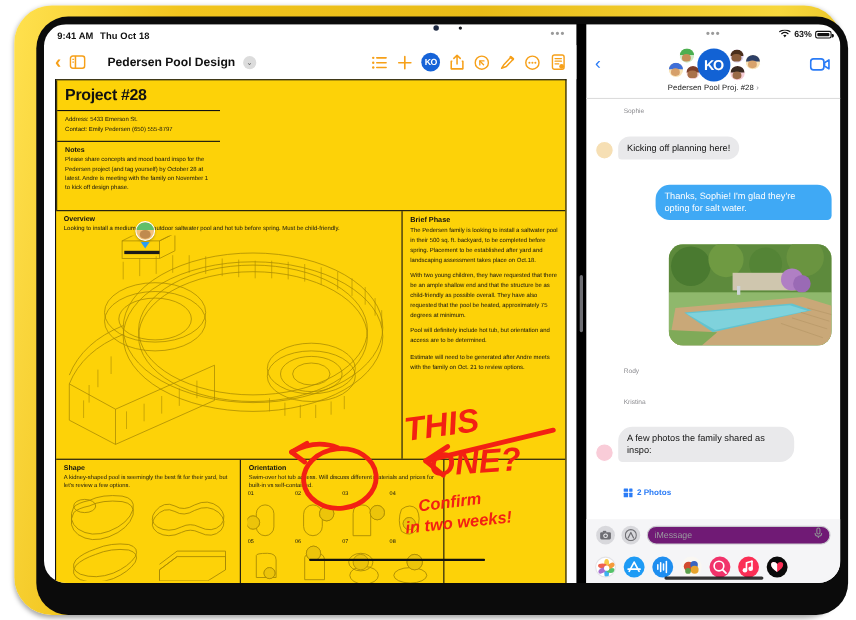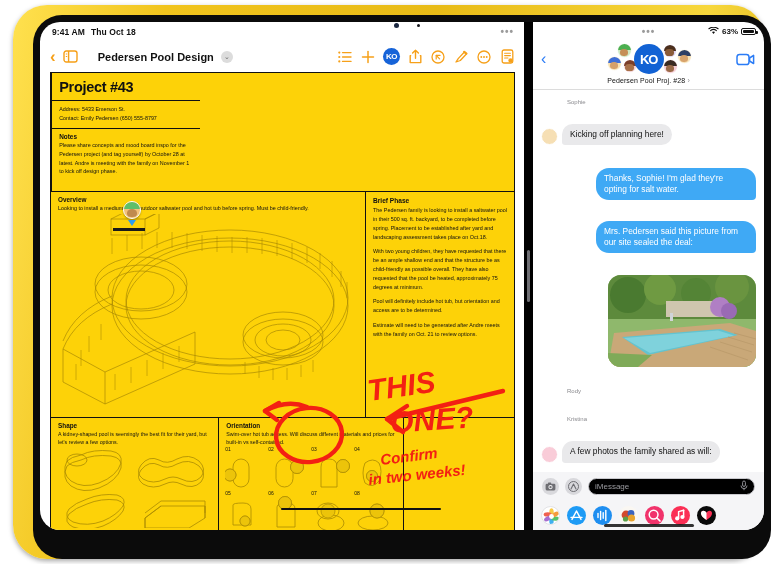--- a/index.html
+++ b/index.html
@@ -256,21 +256,21 @@
     position:relative;
   }
 
   .composer {
     flex:none; height:28px; display:flex; align-items:center; gap:6px;
     padding:0 9px; background:#f5f5f7;
   }
   .c-ico { width:17px;height:17px;border-radius:50%;background:#d8d8dc;display:flex;align-items:center;justify-content:center;}
   .input-pill {
     flex:1; height:17px; border:.8px solid #c9c9ce; border-radius:9px;
-    display:flex;align-items:center;padding:0 6px; background:#000000;
+    display:flex;align-items:center;padding:0 6px; background:#701a75;
   }
   .input-pill .ph { font-size:8px; color:#9b9ba0; flex:1;}
   .app-drawer {
     flex:none; height:30px; display:flex; align-items:center; gap:7px;
     padding:0 8px; background:#f5f5f7;
   }
   .app-ico { width:19px;height:19px;border-radius:50%; flex:none; position:relative; overflow:hidden;}
   .home-ind {
     position:absolute; left:50%; transform:translateX(-50%); bottom:3px;
     width:90px;height:3px;border-radius:2px;background:#111; opacity:.85;
@@ -371,21 +371,21 @@
               <circle cx="9.6" cy="11.4" r="2.2" fill="#f6a019"></circle>
             </svg>
         </span>
       </div>
 
       <div class="page">
 
         <div class="p-head">
           <div class="vr"></div>
           <div class="p-head-r">
-            <div class="proj-title">Project #43</div>
+            <div class="proj-title">Project #28</div>
             <div class="hr"></div>
             <div class="meta">
               <div>Address: 5433 Emerson St.</div>
               <div>Contact: Emily Pedersen (650) 555-8797</div>
             </div>
             <div class="hr"></div>
             <div class="notes-h">Notes</div>
             <div class="notes-b">Please share concepts and mood board inspo for the Pedersen project (and tag yourself) by October 28 at latest. Andre is meeting with the family on November 1 to kick off design phase.</div>
           </div>
         </div>
@@ -643,23 +643,20 @@
             <div class="hat" style="background:#2a3550"></div>
               <div class="face" style="background:#c08a52"></div>
           </div>
           <div class="bub">Kicking off planning here!</div>
         </div>
 
         <div class="row out" style="margin-top:5px">
           <div class="bub blue">Thanks, Sophie! I'm glad they're opting for salt water.</div>
         </div>
 
-        <div class="row out" style="margin-top:3px">
-          <div class="bub blue">Mrs. Pedersen said this picture from our site sealed the deal:</div>
-        </div>
 
         <div class="row out" style="margin-top:4px">
           <div class="photo-bub">
             <svg width="148" height="92" viewBox="0 0 148 92">
               <rect width="148" height="92" fill="#9ec27a"></rect>
               <rect y="0" width="148" height="44" fill="#5d8a3c"></rect>
               <circle cx="20" cy="20" r="18" fill="#4a7a30"></circle>
               <circle cx="52" cy="14" r="16" fill="#6f9a42"></circle>
               <circle cx="88" cy="18" r="15" fill="#548436"></circle>
               <circle cx="124" cy="12" r="17" fill="#6a9440"></circle>
@@ -683,21 +680,21 @@
         </div>
 
         <div class="sender">Rody</div>
 
         <div class="sender">Kristina</div>
         <div class="row in">
           <div class="mini-av" style="background:#f9ccd8">
             <div class="hat" style="background:#2e2420"></div>
               <div class="face" style="background:#94643f"></div>
           </div>
-          <div class="bub">A few photos the family shared as will:</div>
+          <div class="bub">A few photos the family shared as inspo:</div>
         </div>
 
         <div class="photos-link">
           <span class="grid-ico">
               <i></i>
               <i></i>
               <i></i>
               <i></i>
             </span>
           <span>2 Photos</span>

